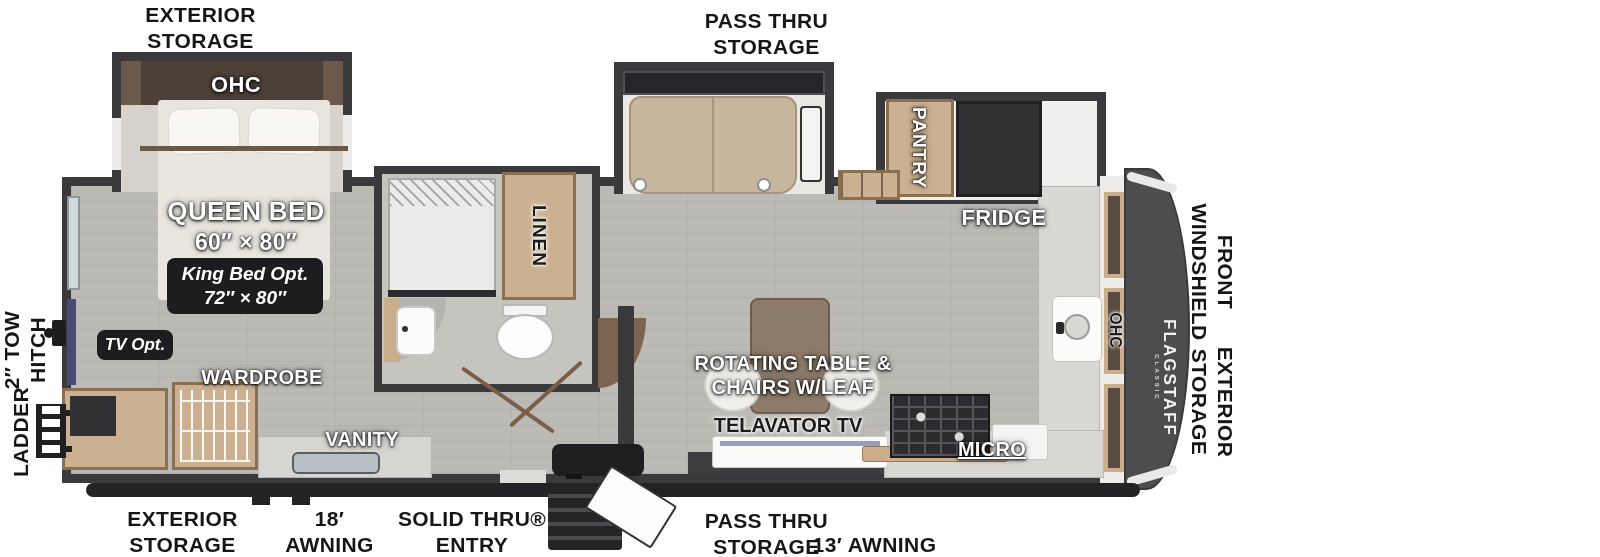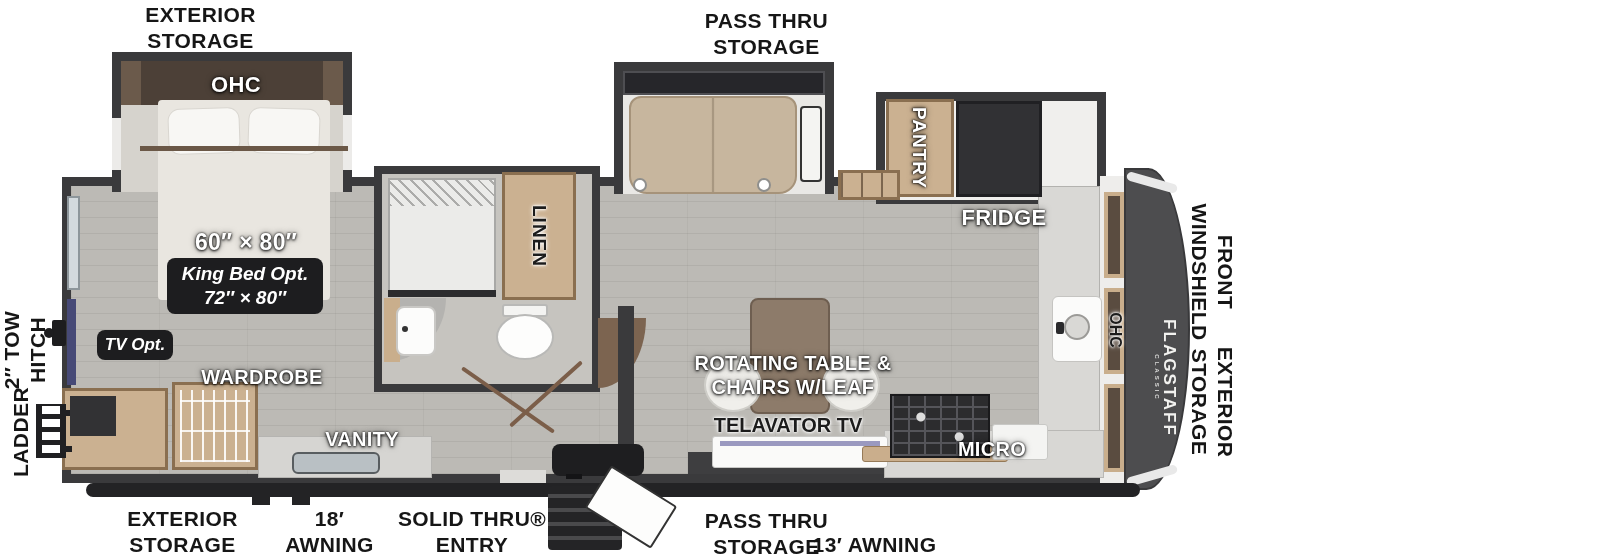--- a/index.html
+++ b/index.html
@@ -70,20 +70,21 @@
   <div class="f" style="left:112px;top:118px;width:9px;height:52px;background:#ecebe9;z-index:7;"></div>
   <div class="f" style="left:343px;top:115px;width:9px;height:55px;background:#ecebe9;z-index:7;"></div>
   <div class="f" style="left:158px;top:100px;width:172px;height:200px;background:#e9e6e0;border-radius:4px;z-index:8;"></div>
   <div class="f" style="left:168px;top:108px;width:72px;height:46px;background:#f8f7f4;border:1px solid #d9d6d0;border-radius:12px;transform:rotate(-2deg);z-index:9;"></div>
   <div class="f" style="left:248px;top:108px;width:72px;height:46px;background:#f8f7f4;border:1px solid #d9d6d0;border-radius:12px;transform:rotate(2deg);z-index:9;"></div>
   <div class="f" style="left:140px;top:146px;width:208px;height:5px;background:#6b5847;z-index:10;"></div>
   <div class="f" style="left:67px;top:196px;width:13px;height:94px;background:#d3dade;border:2px solid #8d969b;z-index:9;"></div>
   <div class="f" style="left:67px;top:299px;width:9px;height:86px;background:#474a77;z-index:9;"></div>
 
   <div class="wlbl" style="left:196px;top:72px;width:80px;font-size:22px;">OHC</div>
+  <div class="wlbl" style="left:150px;top:196px;width:192px;font-size:26px;">QUEEN BED</div>
   <div class="wlbl" style="left:150px;top:229px;width:192px;font-size:23px;">60″ × 80″</div>
   <div class="badge" style="left:167px;top:258px;width:156px;height:56px;font-size:19px;">King Bed Opt.
 72″ × 80″</div>
   <div class="badge" style="left:97px;top:330px;width:76px;height:30px;font-size:17px;">TV Opt.</div>
   <div class="wlbl" style="left:182px;top:366px;width:160px;">WARDROBE</div>
 
   <div class="f wood" style="left:62px;top:388px;width:106px;height:82px;z-index:8;"></div>
   <div class="f" style="left:70px;top:396px;width:46px;height:40px;background:#323234;z-index:9;"></div>
   <div class="f wood" style="left:172px;top:382px;width:86px;height:88px;z-index:8;"></div>
   <div class="f" style="left:180px;top:390px;width:70px;height:72px;z-index:9;background:
@@ -141,21 +142,21 @@
   <div class="f" style="left:610px;top:474px;width:16px;height:5px;background:#141416;z-index:10;"></div>
   <div class="f" style="left:884px;top:430px;width:220px;height:48px;background:#d8d7d4;border:1px solid #b9b8b5;z-index:6;"></div>
   <div class="f" style="left:862px;top:446px;width:146px;height:16px;background:#caae8c;border:1px solid #967a58;border-radius:3px;z-index:7;"></div>
   <div class="f" style="left:890px;top:394px;width:100px;height:64px;background:
        radial-gradient(circle at 30% 35%, #ddd 0 4px, transparent 5px),
        radial-gradient(circle at 70% 68%, #ddd 0 4px, transparent 5px),
        repeating-linear-gradient(90deg,#55555a 0 2px,transparent 2px 16px),
        repeating-linear-gradient(0deg,#55555a 0 2px,transparent 2px 12px),#2c2c2e;
        border:2px solid #1a1a1c;z-index:8;"></div>
   <div class="f" style="left:992px;top:424px;width:56px;height:36px;background:#f4f4f2;border:1px solid #c8c8c5;border-radius:3px;z-index:8;"></div>
-  <div class="wlbl" style="left:932px;top:438px;width:120px;">MICRO</div>
+  <div class="wlbl" style="left:932px;top:438px;width:120px;text-decoration:underline;">MICRO</div>
 
   <div class="f" style="left:1038px;top:186px;width:62px;height:292px;background:#d9d8d5;border:1px solid #b3b2af;z-index:5;"></div>
   <div class="f" style="left:1104px;top:192px;width:20px;height:86px;background:#5a4c40;border:4px solid #c9ae8c;z-index:6;"></div>
   <div class="f" style="left:1104px;top:288px;width:20px;height:86px;background:#5a4c40;border:4px solid #c9ae8c;z-index:6;"></div>
   <div class="f" style="left:1104px;top:384px;width:20px;height:88px;background:#5a4c40;border:4px solid #c9ae8c;z-index:6;"></div>
   <div class="f" style="left:1052px;top:296px;width:50px;height:66px;background:#fbfbfa;border:1px solid #c5c4c1;border-radius:6px;z-index:6;"></div>
   <div class="f" style="left:1064px;top:314px;width:26px;height:26px;background:#d9d8d5;border:2px solid #9b9a97;border-radius:50%;z-index:7;"></div>
   <div class="f" style="left:1056px;top:322px;width:8px;height:12px;background:#2a2a2c;border-radius:2px;z-index:8;"></div>
   <div class="dlbl rotcw" style="left:1084px;top:320px;width:60px;height:20px;font-size:16px;">OHC</div>
 

